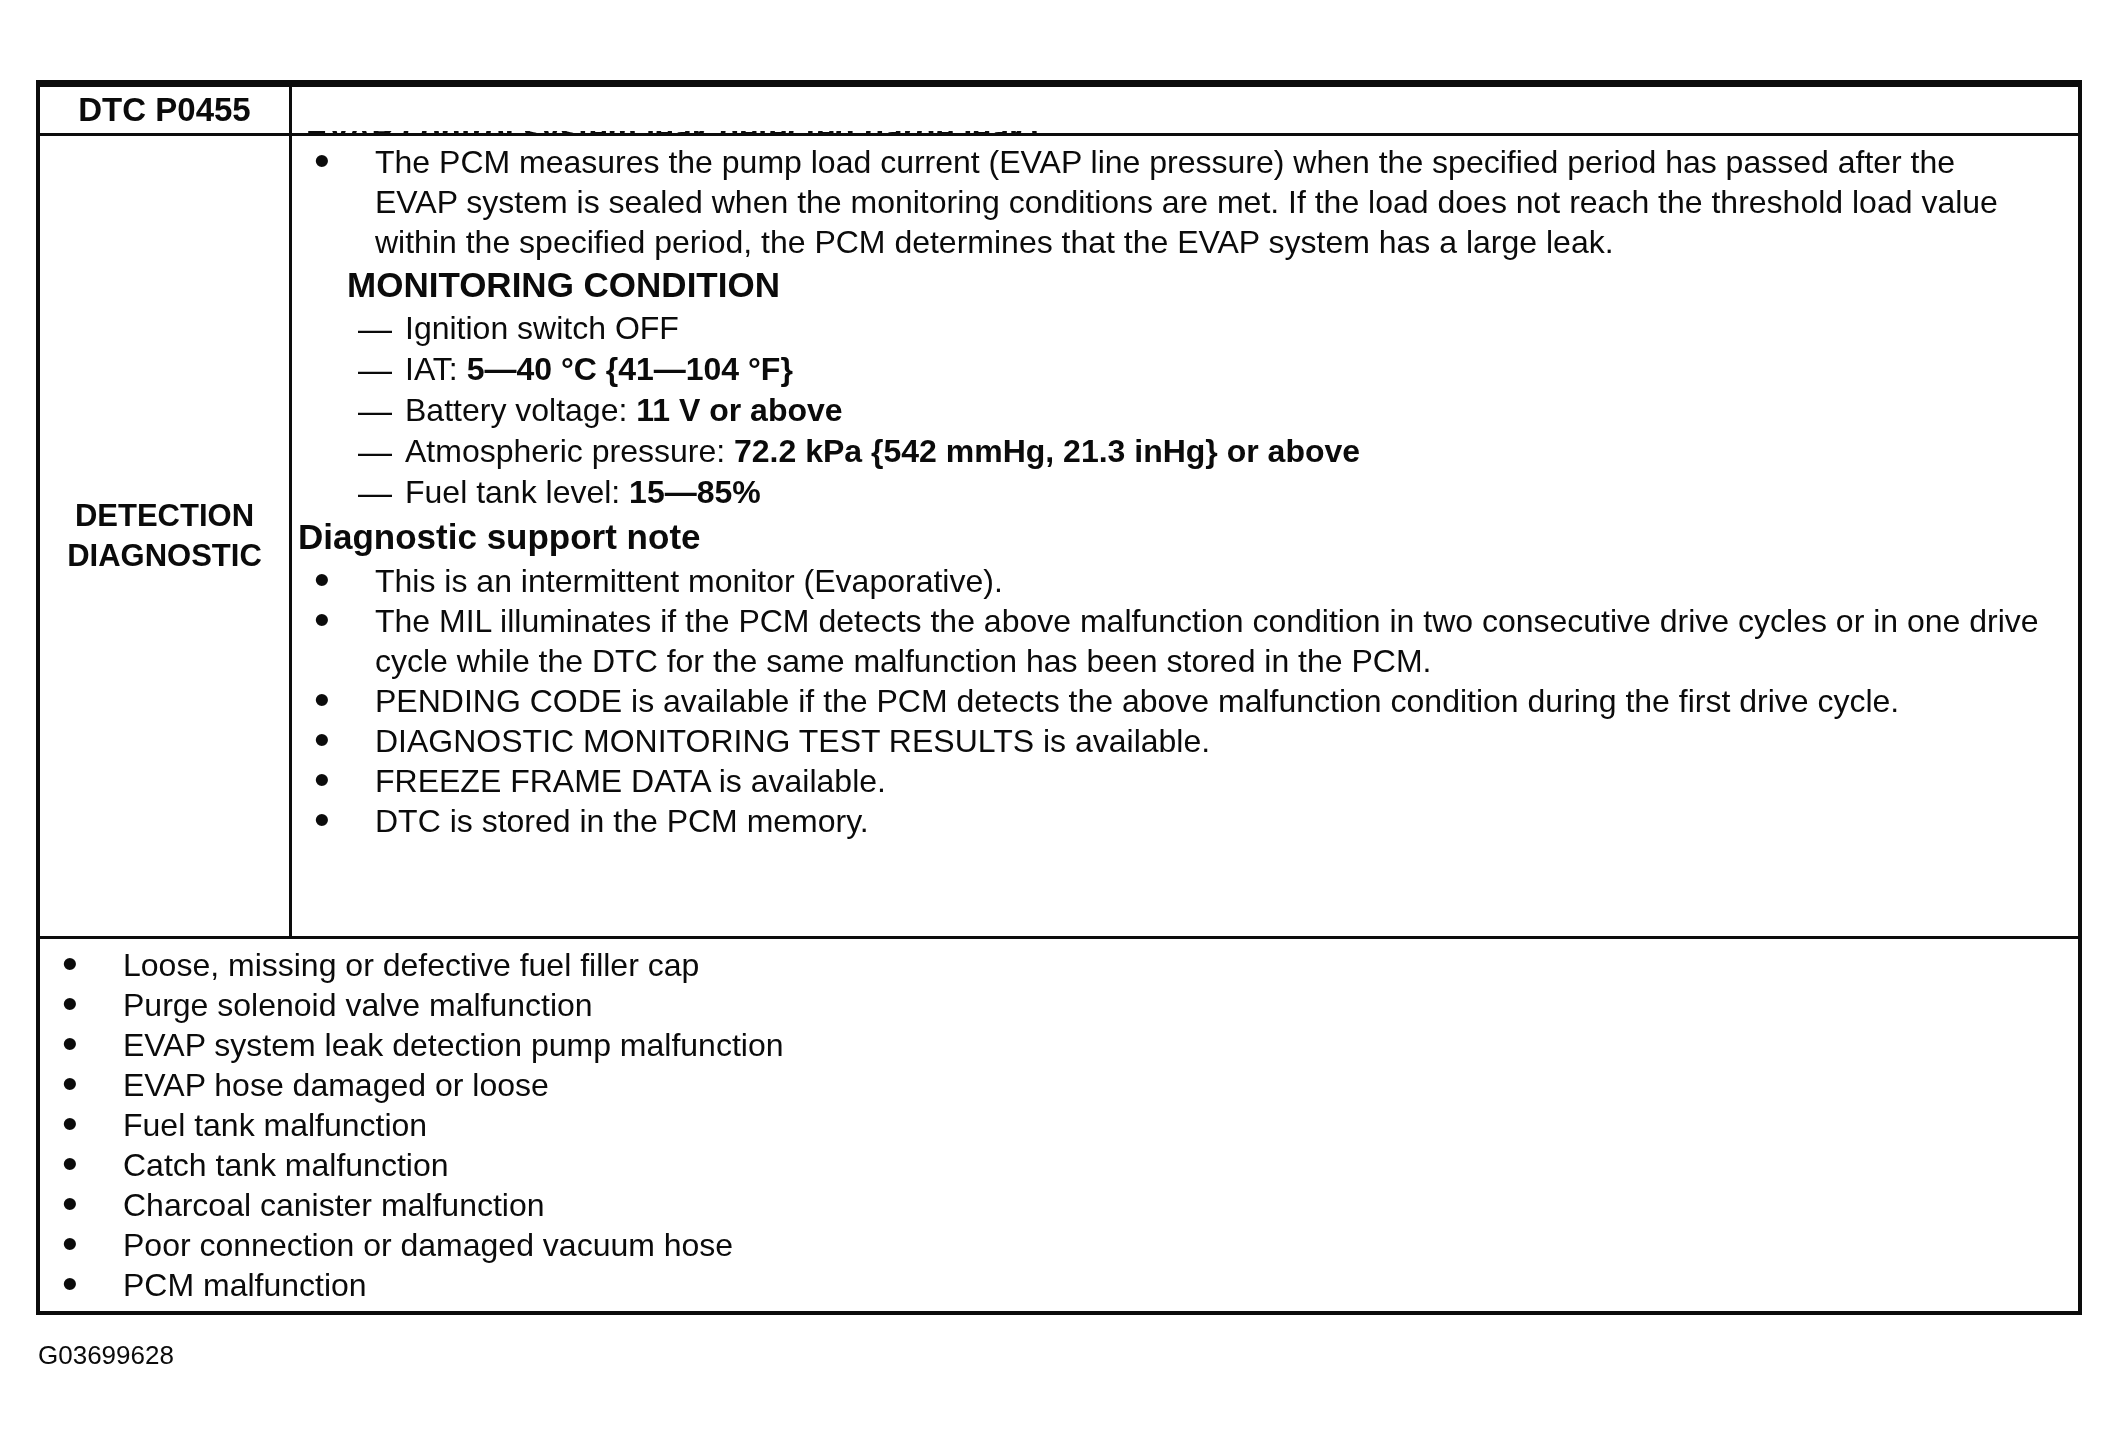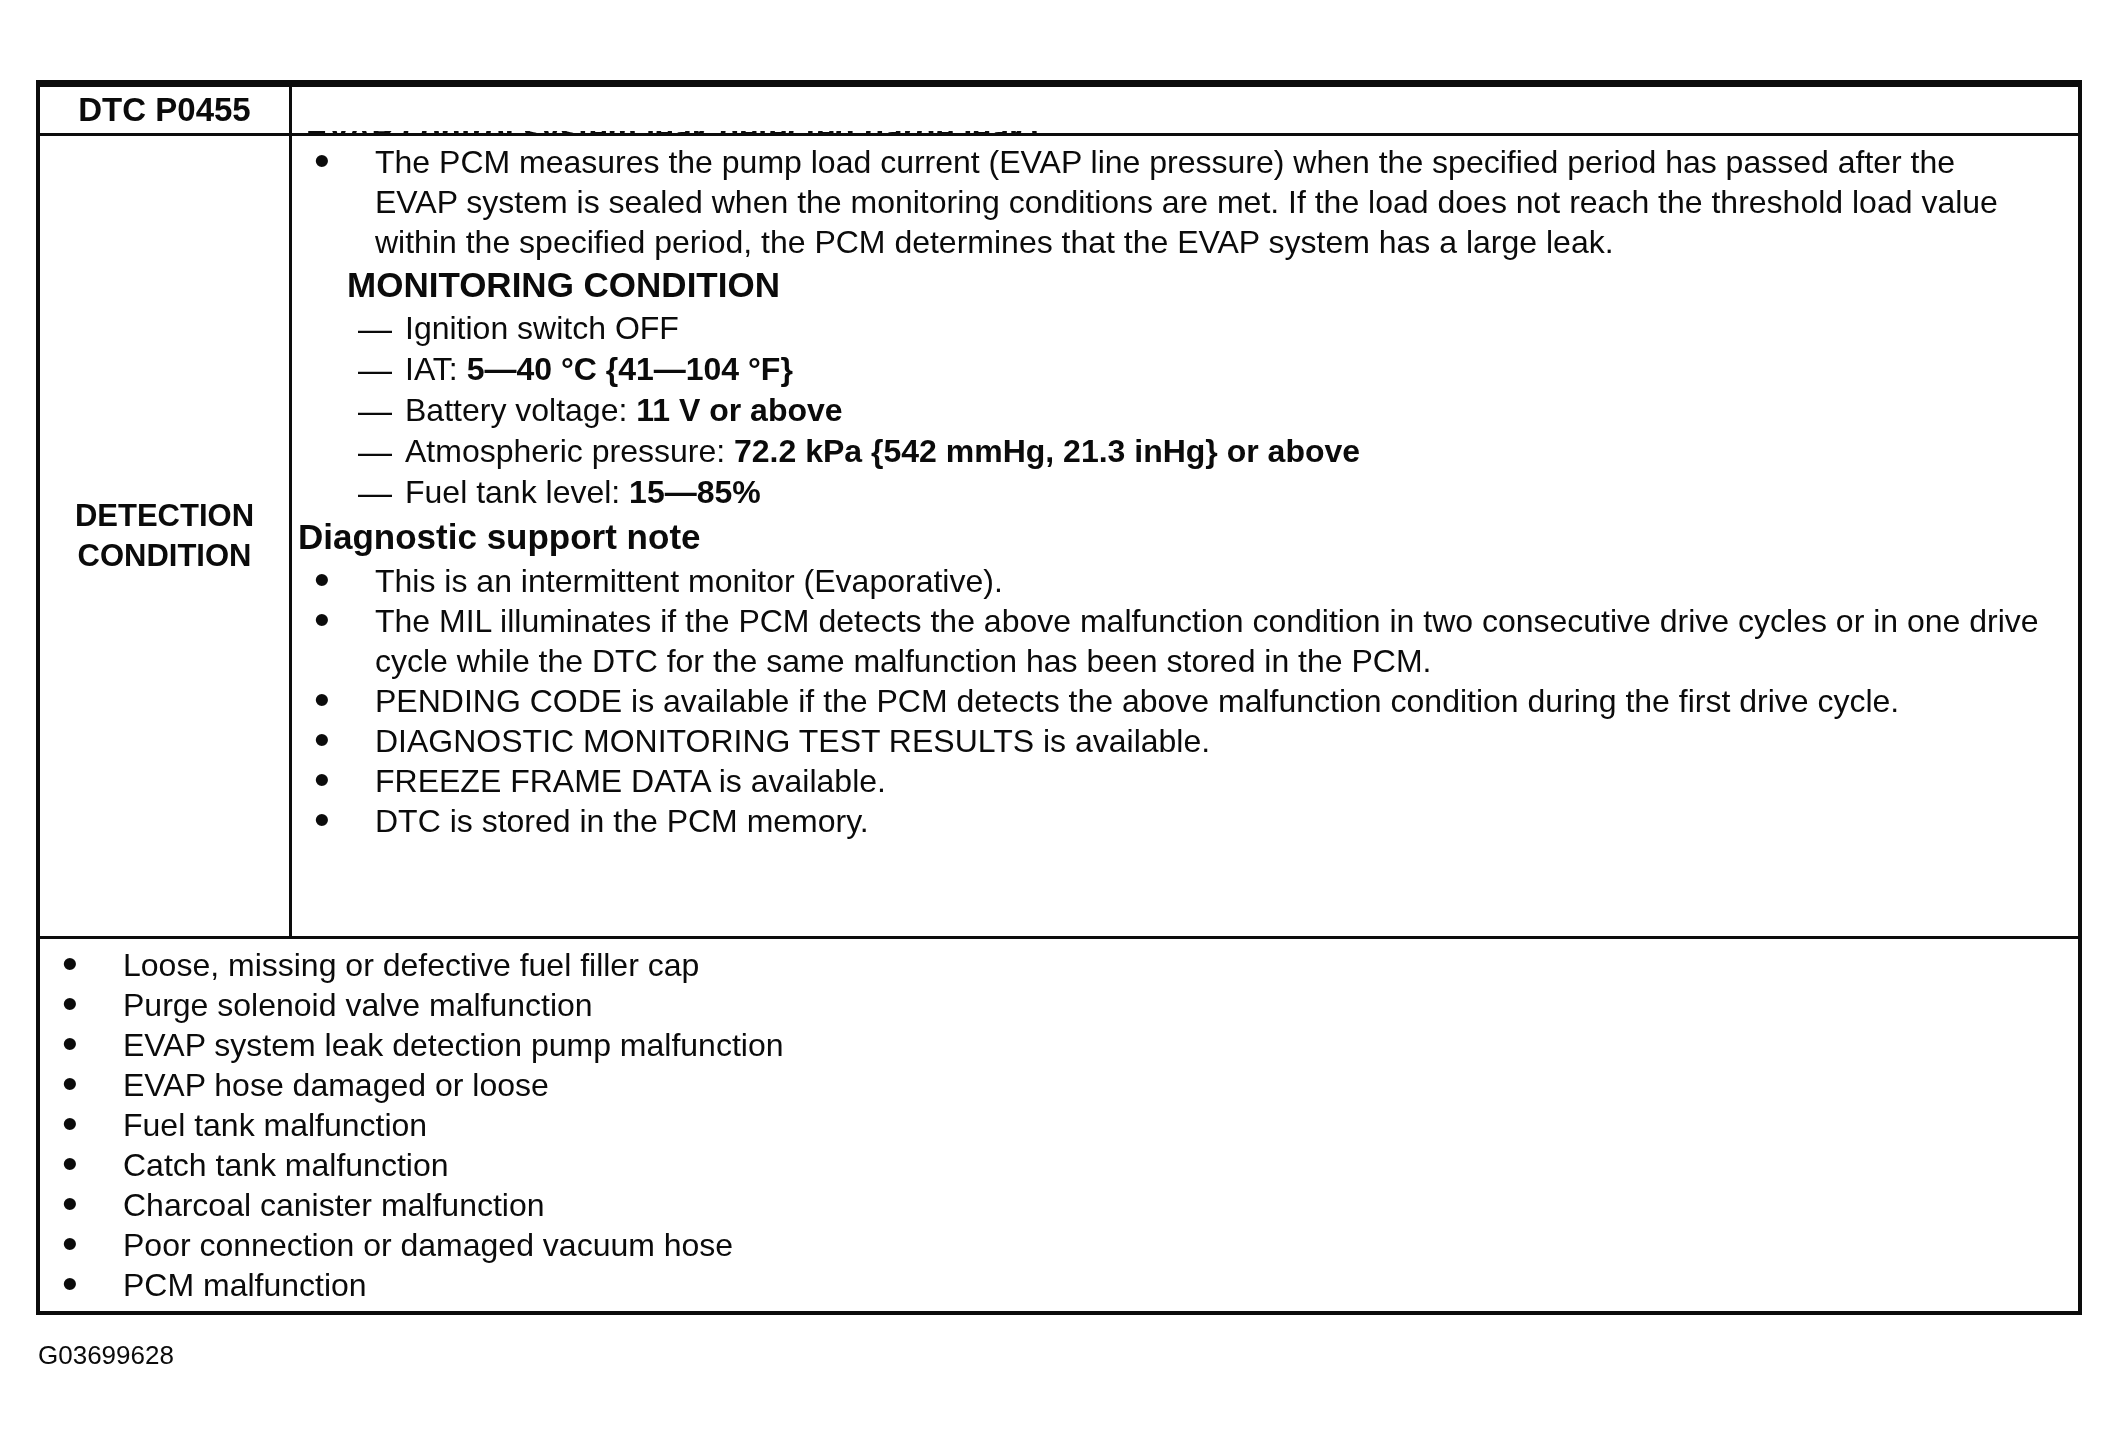--- a/index.html
+++ b/index.html
@@ -101,21 +101,21 @@
         <span>DTC P0455</span>
       </div>
       <div class="cell-content">
         <span>EVAP control system leak detected (large leak)</span>
       </div>
     </div>
 
     <div class="t-row row-detection">
       <div class="cell-label">
         <span class="label-line">DETECTION</span>
-        <span class="label-line">CONDITION</span>
+        <span class="label-line">DIAGNOSTIC</span>
       </div>
       <div class="cell-content">
 
         <div class="bullet-item">
           <span class="marker">•</span>
           <span class="b-text" style="max-width:1670px;">The PCM measures the pump load current (EVAP line pressure) when the specified period has passed after the EVAP system is sealed when the monitoring conditions are met. If the load does not reach the threshold load value within the specified period, the PCM determines that the EVAP system has a large leak.</span>
         </div>
 
         <div class="h-monitoring">MONITORING CONDITION</div>
 

